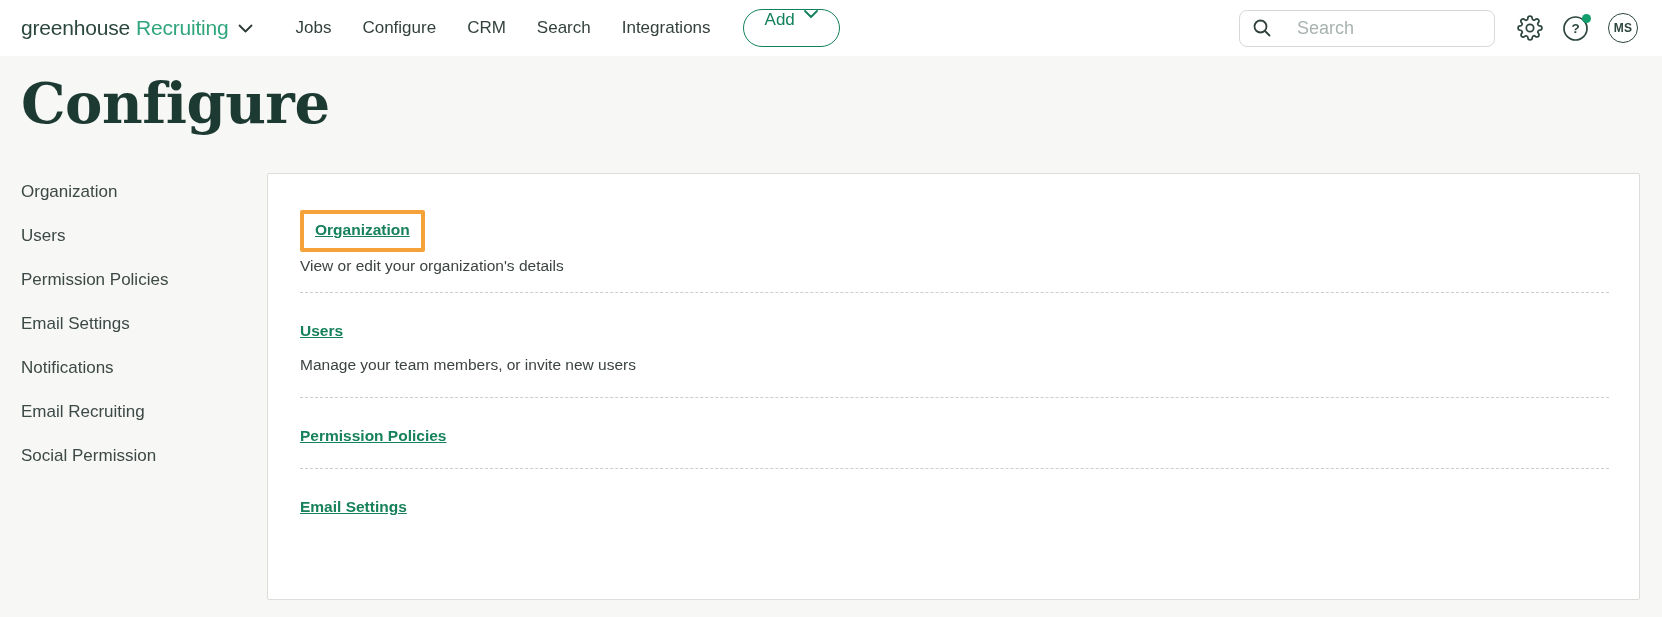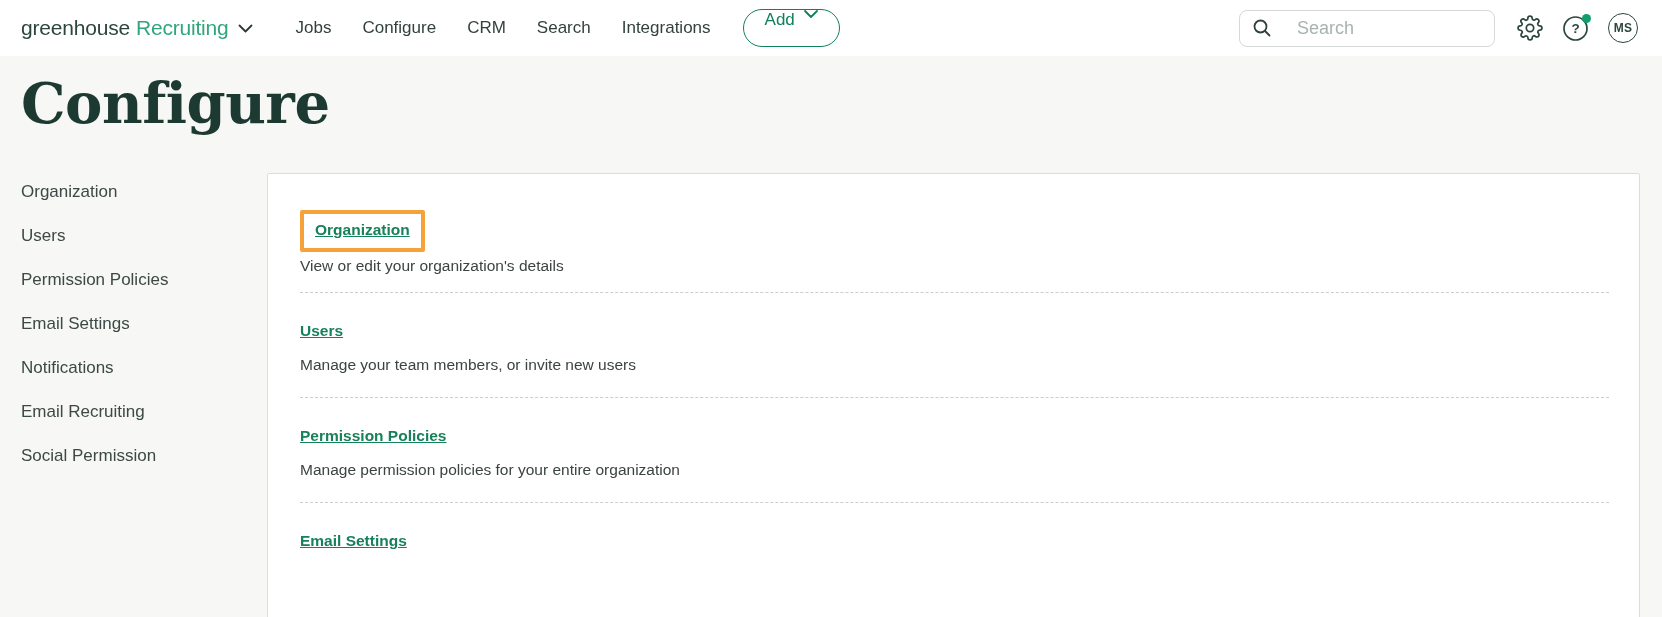--- a/index.html
+++ b/index.html
@@ -258,21 +258,20 @@
 
     <div class="section">
       <a class="card-link">Users</a>
       <div class="desc">Manage your team members, or invite new users</div>
     </div>
 
     <div class="divider"></div>
 
     <div class="section">
       <a class="card-link">Permission Policies</a>
-      <div class="desc">Manage permission policies for your entire organization</div>
     </div>
 
     <div class="divider"></div>
 
     <div class="section">
       <a class="card-link">Email Settings</a>
     </div>
 
   </div>
 </div>

